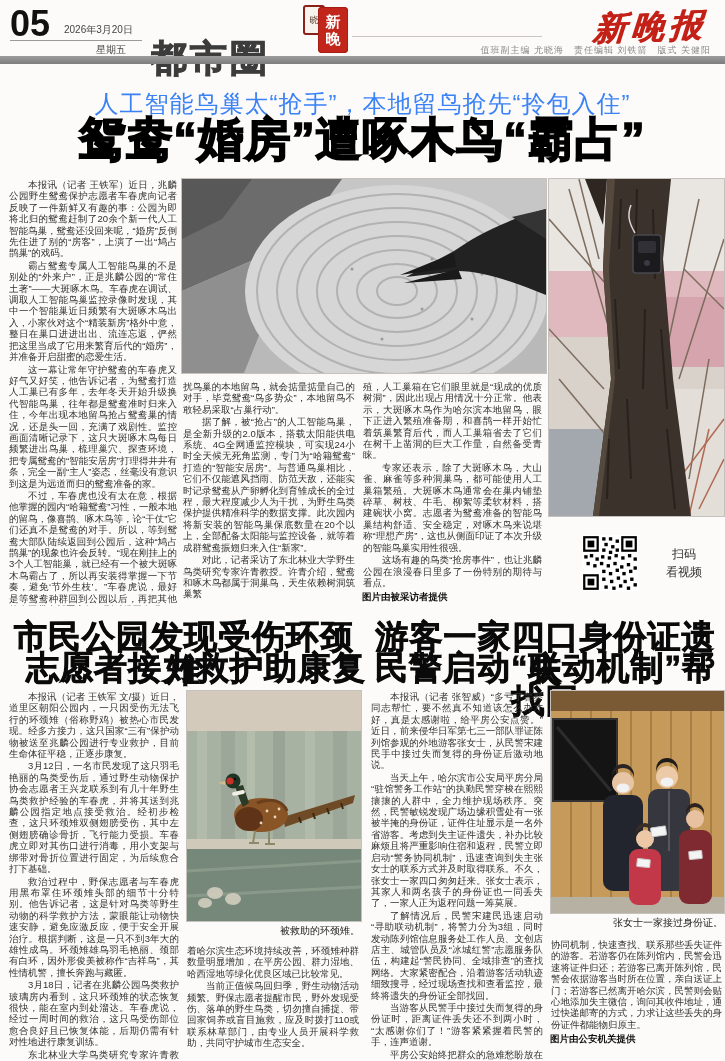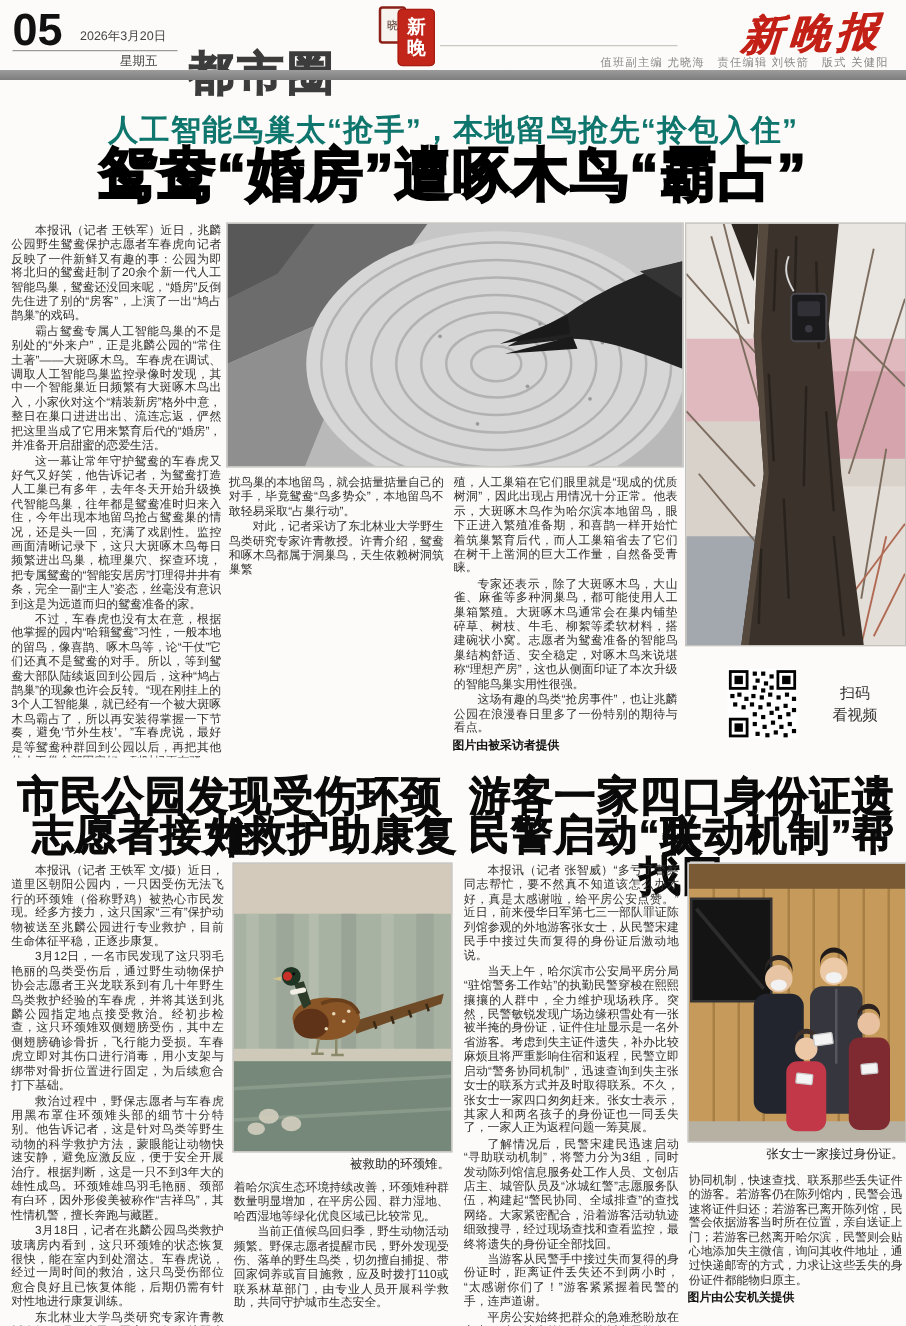--- a/index.html
+++ b/index.html
@@ -17,21 +17,21 @@
   .seal-main span{font-size:15px;line-height:17px;}
   .seal-small{border:2px solid #8a2018;border-radius:3px;color:#5a3a30;font-size:9px;
               display:flex;align-items:center;justify-content:center;background:#f7f3ee;}
   .hairline{height:1px;background:#c9c6c2;}
   .masthead{font-family:"DejaVu Serif",serif;font-style:italic;font-weight:bold;color:#c32017;
             font-size:33px;letter-spacing:5px;transform:rotate(-2deg) skewX(-6deg);
             text-shadow:1px 0 0 #c32017;line-height:1;}
   .credits{font-size:9px;color:#8a8a8a;letter-spacing:1px;text-align:right;}
   .topbar{background:linear-gradient(#9c9c9c,#7d7d7d);}
   
-  .kicker{font-size:24px;font-weight:bold;color:#0f766e;text-align:center;letter-spacing:1px;}
+  .kicker{font-size:24px;font-weight:normal;color:#3b82f6;text-align:center;letter-spacing:1px;}
   .headline-main{font-size:46px;font-weight:900;color:#000;text-align:center;letter-spacing:1px;
                  -webkit-text-stroke:1.6px #000;line-height:1.1;}
   
   .col{font-size:9.5px;line-height:11.4px;text-align:justify;overflow:hidden;color:#303030;}
   .col p{margin:1px;text-indent:2em;}
   .cont > div > p:first-child{text-indent:0;}
   .photo-credit{font-weight:bold;color:#111;text-align:left;text-indent:0;margin-top:3px;}
   .caption{font-size:10px;color:#222;text-align:right;}
   
   .subhead{font-size:33px;font-weight:bold;color:#0a0a0a;text-align:center;letter-spacing:1px;
@@ -107,20 +107,21 @@
       <path d="M364,30 C320,42 292,58 272,72 L224,98 L276,92 C302,92 334,104 364,116 Z" fill="#222222"></path>
       <path d="M272,74 L218,96 L274,88 Z" fill="#1a1a1a"></path>
       <path d="M276,90 L222,104 L280,100 Z" fill="#1a1a1a"></path>
       <path d="M364,30 L330,38 L364,60 Z" fill="#343434"></path>
     </svg>
   </div>
 
   <div class="abs col cont" style="left:182px;top:380px;width:174px;height:226px;">
     <div>
         <p>扰鸟巢的本地留鸟，就会掂量掂量自己的对手，毕竟鸳鸯“鸟多势众”，本地留鸟不敢轻易采取“占巢行动”。</p>
+        <p>据了解，被“抢占”的人工智能鸟巢，是全新升级的2.0版本，搭载太阳能供电系统、4G全网通监控模块，可实现24小时全天候无死角监测，专门为“哈籍鸳鸯”打造的“智能安居房”。与普通鸟巢相比，它们不仅能遮风挡雨、防范天敌，还能实时记录鸳鸯从产卵孵化到育雏成长的全过程，最大程度减少人为干扰，为野生鸟类保护提供精准科学的数据支撑。此次园内将新安装的智能鸟巢保底数量在20个以上，全部配备太阳能与监控设备，就等着成群鸳鸯振翅归来入住“新家”。</p>
         <p>对此，记者采访了东北林业大学野生鸟类研究专家许青教授。许青介绍，鸳鸯和啄木鸟都属于洞巢鸟，天生依赖树洞筑巢繁</p>
       </div>
   </div>
 
   <div class="abs col cont" style="left:362px;top:380px;width:181px;height:228px;">
     <div>
         <p>殖，人工巢箱在它们眼里就是“现成的优质树洞”，因此出现占用情况十分正常。他表示，大斑啄木鸟作为哈尔滨本地留鸟，眼下正进入繁殖准备期，和喜鹊一样开始忙着筑巢繁育后代，而人工巢箱省去了它们在树干上凿洞的巨大工作量，自然备受青睐。</p>
         <p>专家还表示，除了大斑啄木鸟，大山雀、麻雀等多种洞巢鸟，都可能使用人工巢箱繁殖。大斑啄木鸟通常会在巢内铺垫碎草、树枝、牛毛、柳絮等柔软材料，搭建碗状小窝。志愿者为鸳鸯准备的智能鸟巢结构舒适、安全稳定，对啄木鸟来说堪称“理想产房”，这也从侧面印证了本次升级的智能鸟巢实用性很强。</p>
         <p>这场有趣的鸟类“抢房事件”，也让兆麟公园在浪漫春日里多了一份特别的期待与看点。</p>
       </div>

